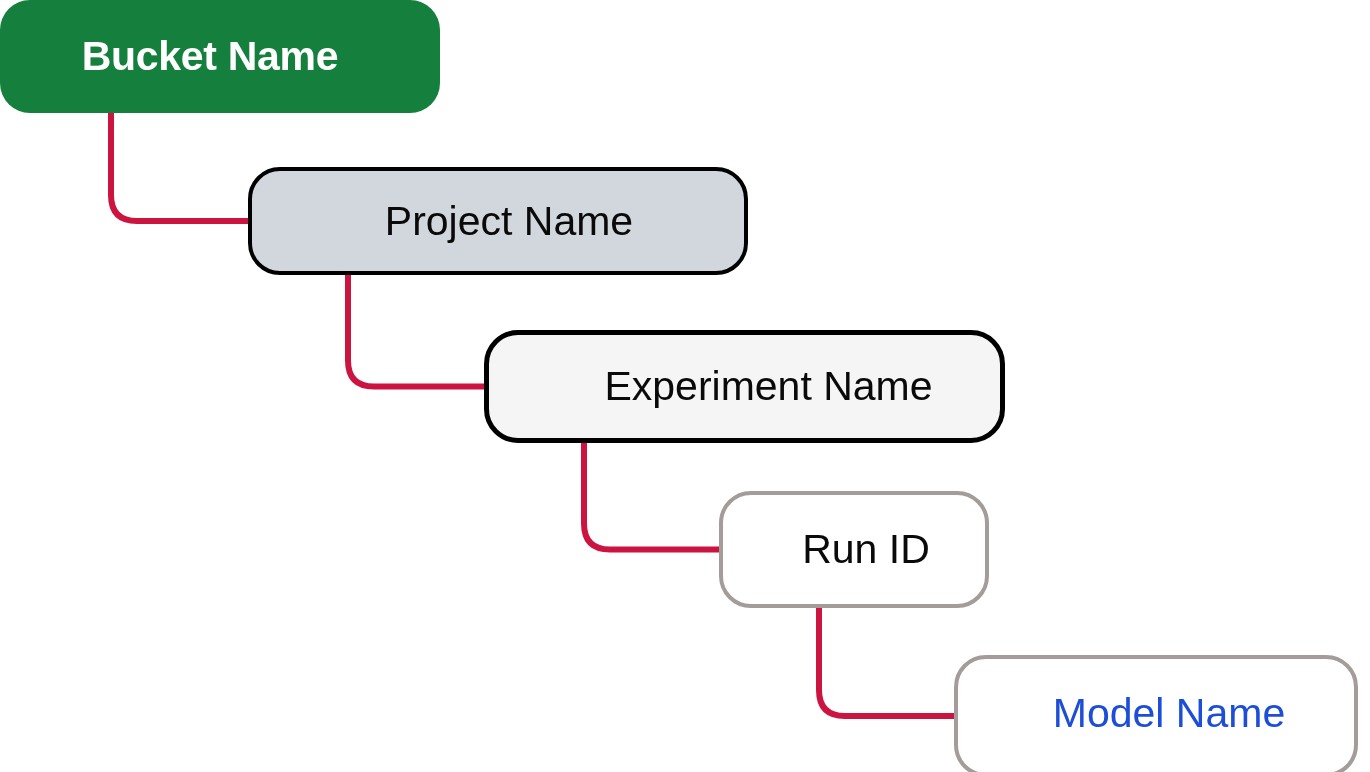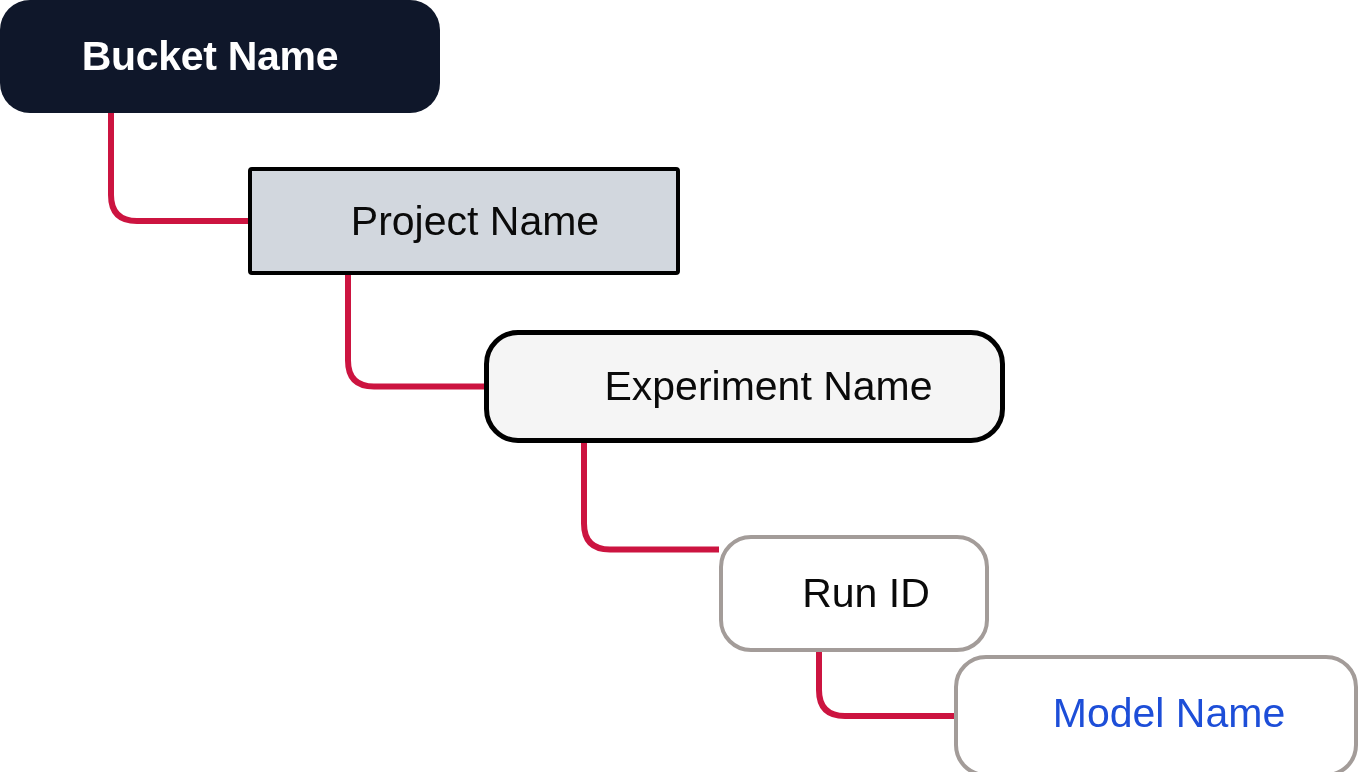--- a/index.html
+++ b/index.html
@@ -38,41 +38,41 @@
     display: block;
     line-height: 1;
   }
 
   
   #node-bucket {
     left: 0px;
     top: 0px;
     width: 440px;
     height: 113px;
-    background: #0f172a;
+    background: #15803d;
     border-radius: 30px;
     border: none;
   }
   #node-bucket .node-label {
     color: #ffffff;
     font-size: 41px;
     font-weight: 700;
     letter-spacing: -0.3px;
     transform: translateX(-10px);
   }
 
   
   #node-project {
     left: 248px;
     top: 167px;
-    width: 432px;
+    width: 500px;
     height: 108px;
     background: #d2d7de;
     border: 4px solid #000000;
-    border-radius: 4px;
+    border-radius: 32px;
   }
   #node-project .node-label {
     color: #0a0a0a;
     font-size: 41px;
     font-weight: 400;
     transform: translateX(11px);
   }
 
   
   #node-experiment {
@@ -94,21 +94,20 @@
 
   
   #node-run {
     left: 719px;
     top: 491px;
     width: 270px;
     height: 117px;
     background: #ffffff;
     border: 4px solid #a39c99;
     border-radius: 32px;
-    margin-top: 44px;
   }
   #node-run .node-label {
     color: #0a0a0a;
     font-size: 41px;
     font-weight: 400;
     transform: translateX(12px);
   }
 
   
   #node-model {

